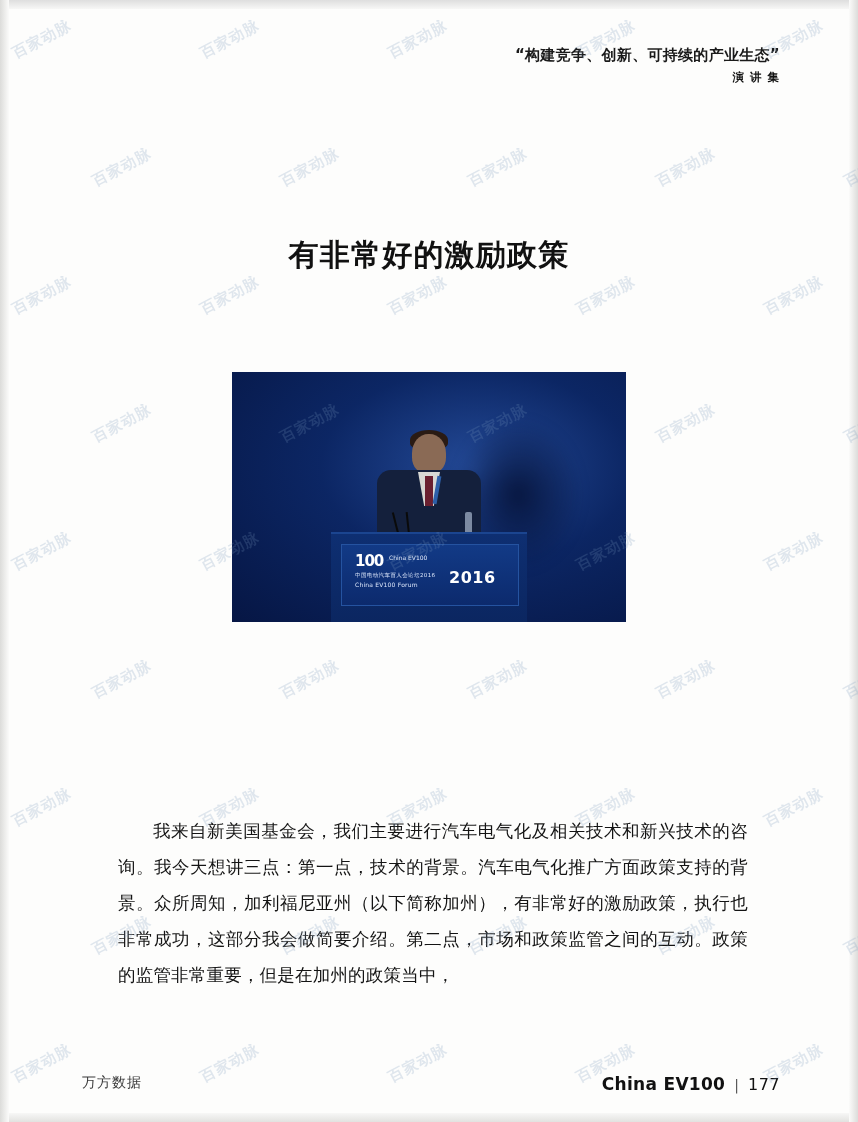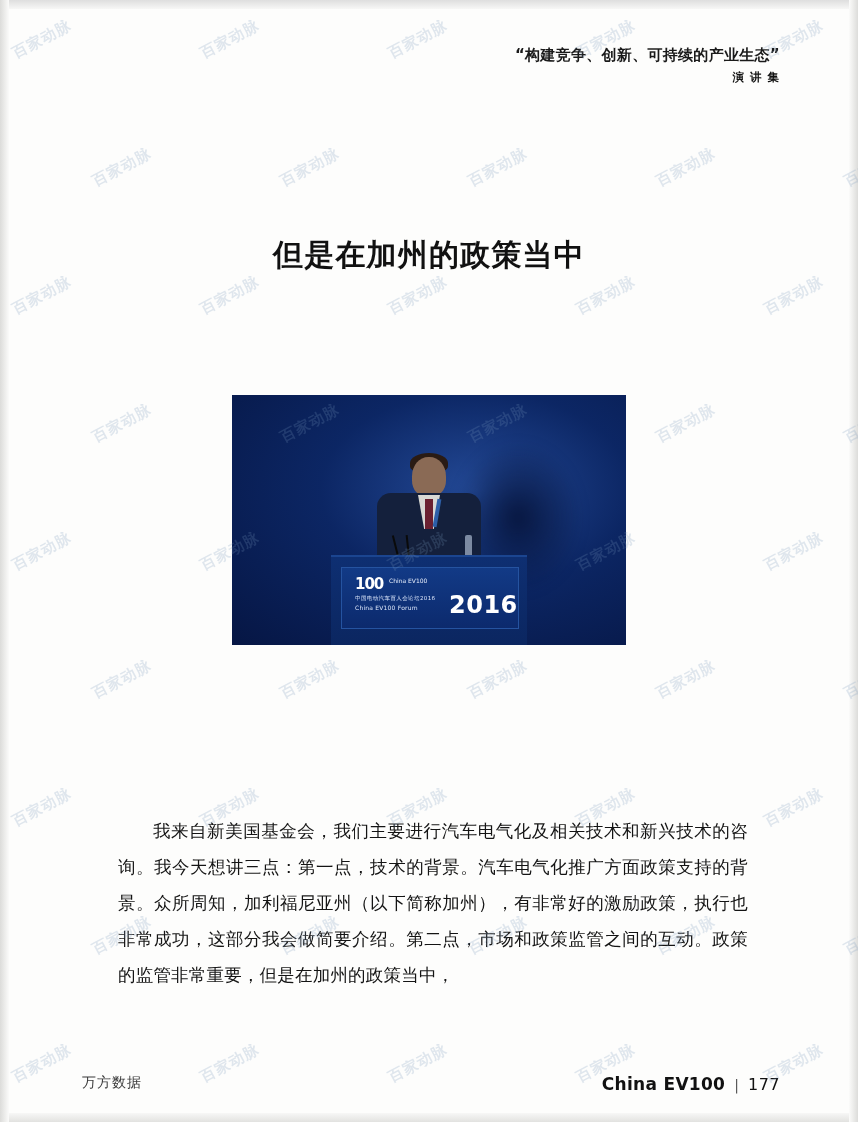--- a/index.html
+++ b/index.html
@@ -89,21 +89,21 @@
     text-align: center;
     font-family: "DejaVu Serif", "Liberation Serif", serif;
     font-size: 13.5px;
     color: #1d1d1d;
     letter-spacing: 1.2px;
   }
 
   
   .photo {
     position: absolute;
-    top: 395px;
+    top: 372px;
     left: 232px;
     width: 394px;
     height: 250px;
     background: #0d2e6b;
     overflow: hidden;
   }
   .photo .bg-grad {
     position: absolute;
     inset: 0;
     background:
@@ -239,21 +239,21 @@
     font-size: 6px;
     color: #dce7fb;
     letter-spacing: 0.2px;
   }
   .photo .year {
     position: absolute;
     left: 50%;
     margin-left: 20px;
     top: 196px;
     font-family: "DejaVu Sans", "Liberation Sans", sans-serif;
-    font-size: 24px;
+    font-size: 16px;
     font-weight: 700;
     color: #ffffff;
     letter-spacing: 0.5px;
   }
   .photo .mic1, .photo .mic2 {
     position: absolute;
     width: 2px;
     height: 26px;
     background: #0a0a0a;
     top: 140px;
@@ -340,21 +340,21 @@
   <div class="scan-edge-top"></div>
   <div class="scan-edge-bottom"></div>
   <div class="scan-edge-left"></div>
   <div class="scan-edge-right"></div>
 
   <div class="running-head">
     <div class="rh-line1">“构建竞争、创新、可持续的产业生态”</div>
     <div class="rh-line2">演 讲 集</div>
   </div>
 
-  <h1 class="title">但是在加州的政策当中</h1>
+  <h1 class="title">有非常好的激励政策</h1>
 
 
   <div class="photo">
     <div class="bg-grad"></div>
     <div class="shadow-blob"></div>
     <div class="person-hair"></div>
     <div class="person-head"></div>
     <div class="person-body"></div>
     <div class="person-shirt"></div>
     <div class="person-tie"></div>

